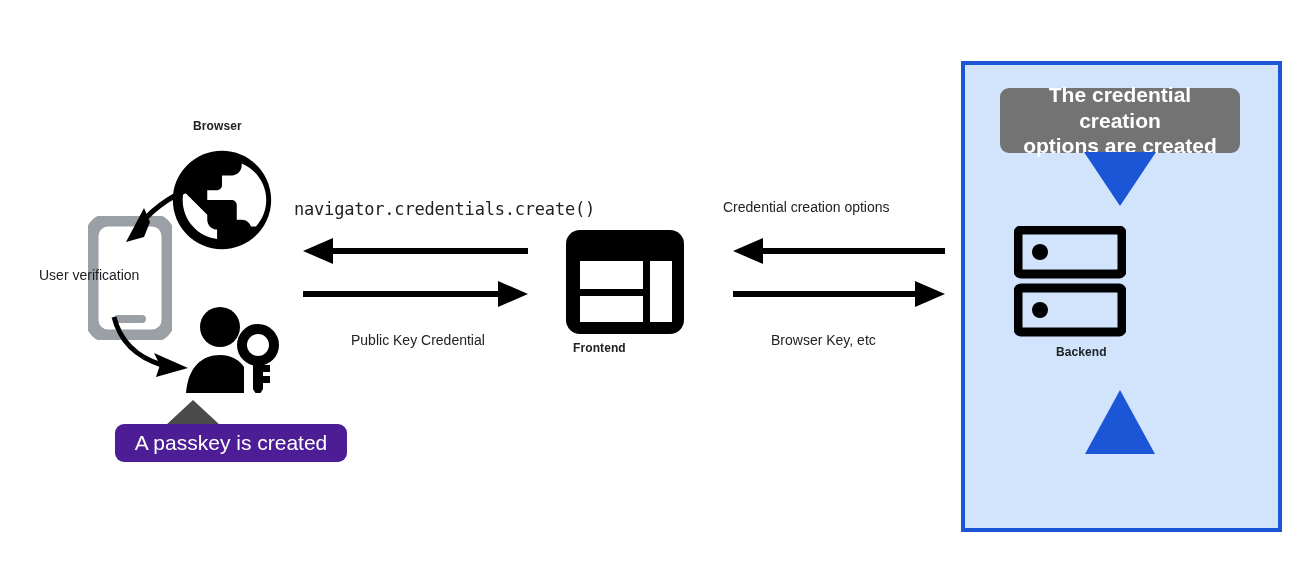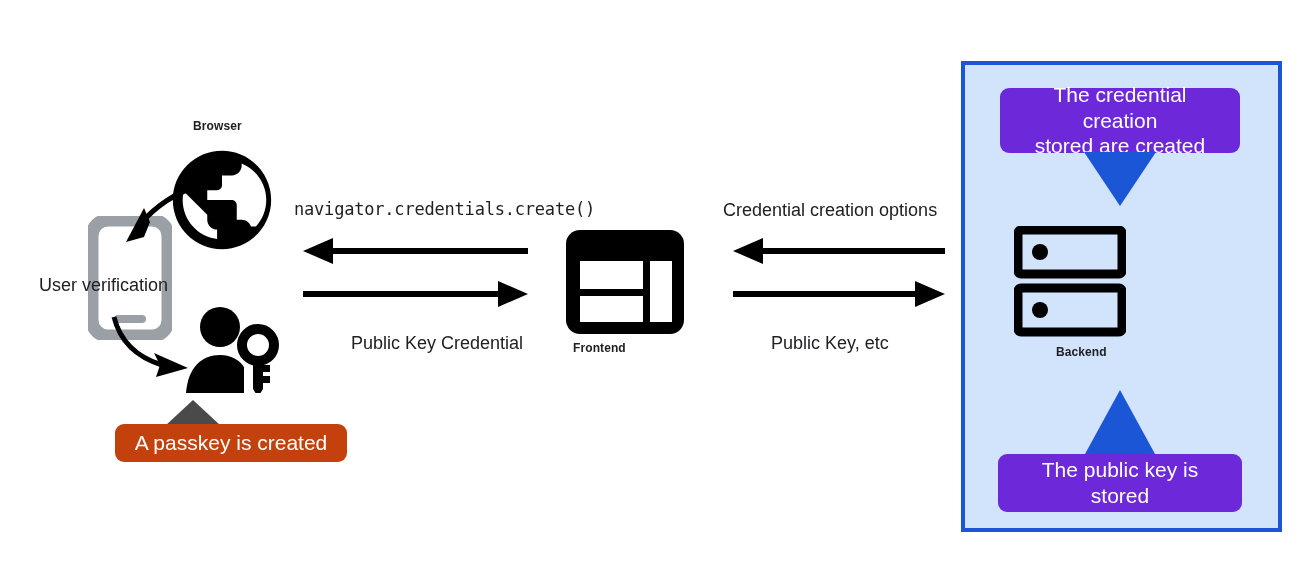--- a/index.html
+++ b/index.html
@@ -26,21 +26,21 @@
     color: #202124;
     white-space: nowrap;
     line-height: 1.25;
   }
   .label-bold {
     font-weight: bold;
     font-size: 12px;
     letter-spacing: 0.1px;
   }
   .label-plain {
-    font-size: 18px;
+    font-size: 14px;
   }
   .label-mono {
     font-family: "DejaVu Sans Mono", "Liberation Mono", monospace;
     font-size: 17px;
     letter-spacing: -0.2px;
   }
 
   
   #backend-panel {
     position: absolute;
@@ -61,22 +61,22 @@
     display: flex;
     align-items: center;
     justify-content: center;
     text-align: center;
     color: #ffffff;
     font-family: "Liberation Sans", sans-serif;
     font-size: 21px;
     line-height: 1.22;
     padding: 7px 14px;
   }
-  .tooltip-blue { background: #6d28d9; }
-  .tooltip-gray { background: #c2410c; text-align: center; }
+  .tooltip-blue { background: #737373; font-weight: bold; }
+  .tooltip-gray { background: #4c1d95; text-align: center; }
 
   
   .tail {
     position: absolute;
     width: 0;
     height: 0;
   }
   .tail-down-blue {
     border-left: 36px solid transparent;
     border-right: 36px solid transparent;
@@ -115,21 +115,21 @@
     <path fill="#000000" d="M12 2C6.48 2 2 6.48 2 12s4.48 10 10 10 10-4.48 10-10S17.52 2 12 2zm-1 17.93c-3.95-.49-7-3.85-7-7.93 0-.62.08-1.21.21-1.79L9 15v1c0 1.1.9 2 2 2v1.93zm6.9-2.54c-.26-.81-1-1.39-1.9-1.39h-1v-3c0-.55-.45-1-1-1H9v-2h2c.55 0 1-.45 1-1V7h2c1.1 0 2-.9 2-2v-.41c2.93 1.19 5 4.06 5 7.41 0 2.08-.8 3.97-2.1 5.39z"></path>
   </svg>
 
   <div class="label label-bold" style="left:193px; top:119px;">Browser</div>
 
   <svg class="arrow-svg" style="left:100px; top:180px;" width="110" height="90" viewBox="0 0 110 90">
     <path d="M98 6 C 78 12, 58 24, 40 44" fill="none" stroke="#000000" stroke-width="5"></path>
     <polygon points="44,28 26,62 44,57 50,42" fill="#000000"></polygon>
   </svg>
 
-  <div class="label label-plain" style="left:39px; top:274px;">User verification</div>
+  <div class="label label-plain" style="left:39px; top:267px;">User verification</div>
 
   <svg class="icon" style="left:186px; top:305px;" width="104" height="88" viewBox="0 0 104 88">
 
     <circle cx="34" cy="22" r="20" fill="#000000"></circle>
 
     <path d="M0 88 C 2 62, 16 50, 34 50 C 46 50, 54 56, 58 62 L58 88 Z" fill="#000000"></path>
 
     <circle cx="72" cy="40" r="16" fill="none" stroke="#000000" stroke-width="10"></circle>
 
     <rect x="67" y="54" width="10" height="30" fill="#000000"></rect>
@@ -169,35 +169,31 @@
   <svg class="arrow-svg" style="left:733px; top:238px;" width="212" height="26" viewBox="0 0 212 26">
     <line x1="26" y1="13" x2="212" y2="13" stroke="#000000" stroke-width="6"></line>
     <polygon points="0,13 30,0 30,26" fill="#000000"></polygon>
   </svg>
   <div class="label label-plain" style="left:723px; top:199px;">Credential creation options</div>
 
   <svg class="arrow-svg" style="left:733px; top:281px;" width="212" height="26" viewBox="0 0 212 26">
     <line x1="0" y1="13" x2="186" y2="13" stroke="#000000" stroke-width="6"></line>
     <polygon points="212,13 182,0 182,26" fill="#000000"></polygon>
   </svg>
-  <div class="label label-plain" style="left:771px; top:332px;">Public Key, etc</div>
+  <div class="label label-plain" style="left:771px; top:332px;">Browser Key, etc</div>
 
   <div class="tooltip tooltip-blue" style="left:1000px; top:88px; width:240px; height:65px; flex-direction:column;">
     <span>The credential creation</span>
-    <span>stored are created</span>
+    <span>options are created</span>
   </div>
   <div class="tail tail-down-blue" style="left:1084px; top:152px;"></div>
 
   <svg class="icon" style="left:1014px; top:226px;" width="112" height="112" viewBox="0 0 112 112">
     <rect x="4" y="4" width="104" height="44" rx="3" fill="none" stroke="#000000" stroke-width="9"></rect>
     <circle cx="26" cy="26" r="8" fill="#000000"></circle>
     <rect x="4" y="62" width="104" height="44" rx="3" fill="none" stroke="#000000" stroke-width="9"></rect>
     <circle cx="26" cy="84" r="8" fill="#000000"></circle>
   </svg>
   <div class="label label-bold" style="left:1056px; top:345px;">Backend</div>
 
   <div class="tail tail-up-blue" style="left:1085px; top:390px;"></div>
-  <div class="tooltip tooltip-blue" style="left:998px; top:454px; width:244px; height:58px; flex-direction:column;">
-    <span>The public key is</span>
-    <span>stored</span>
-  </div>
 
 </div>
 
 </body></html>

